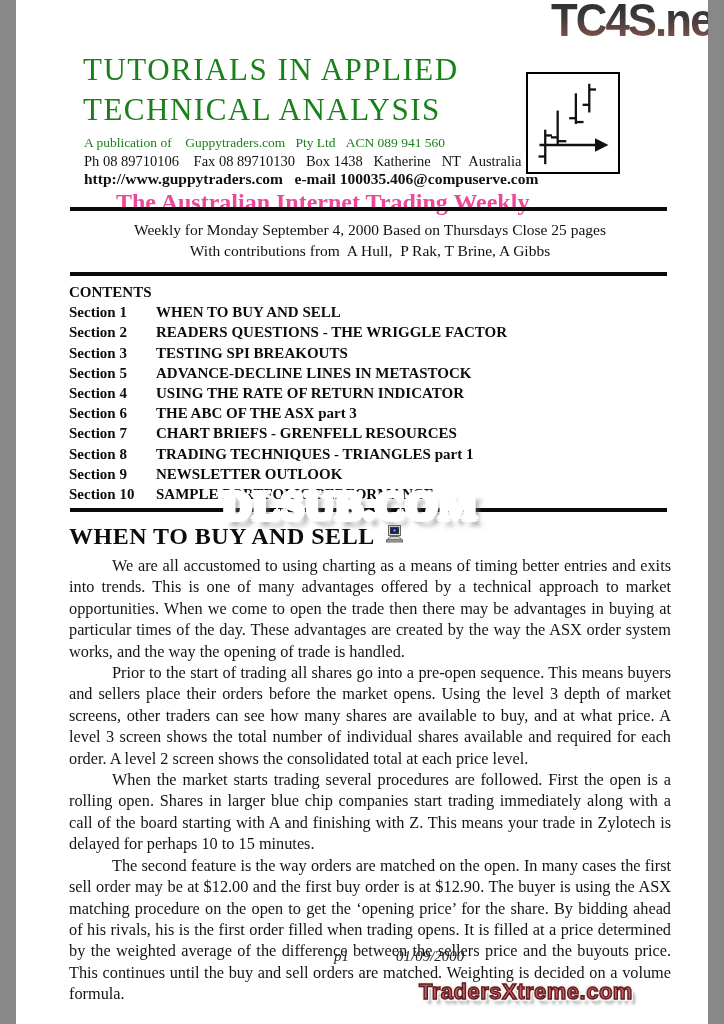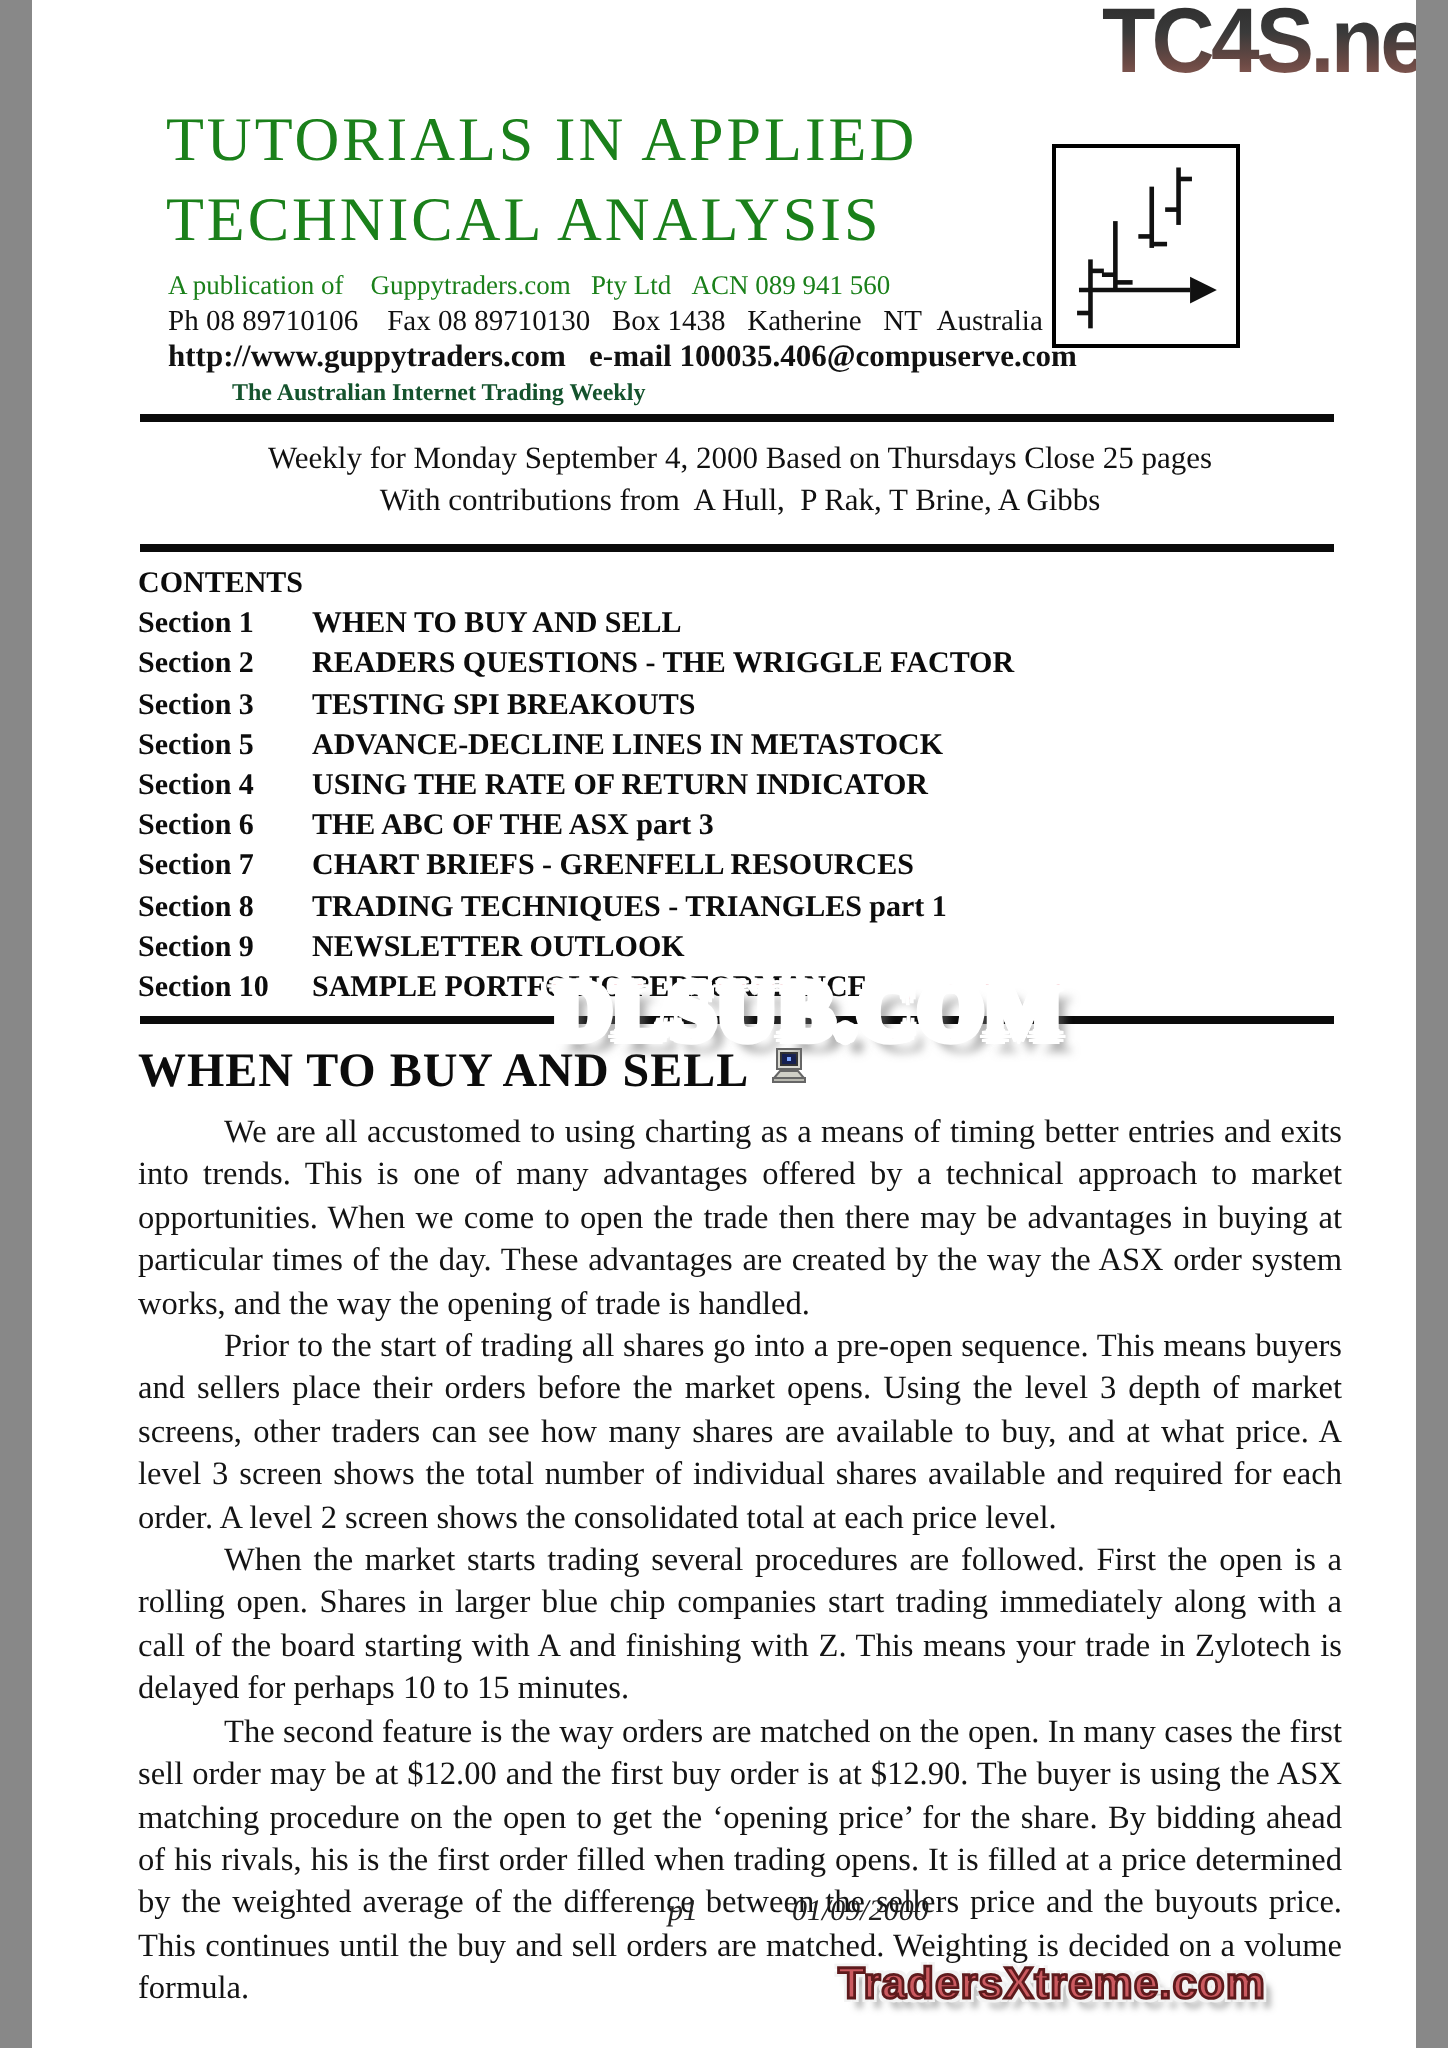--- a/index.html
+++ b/index.html
@@ -13,21 +13,21 @@
   
   .tc4s {
     position:absolute; left:535px; top:-4px; width:300px;
     font-family:"Liberation Sans", sans-serif; font-weight:900;
     font-size:46px; letter-spacing:-2px; white-space:nowrap; line-height:1.05;
     background:linear-gradient(180deg,#2d2d2d 8%,#3a3a3a 42%,#6c4a45 75%,#95645b 100%);
     -webkit-background-clip:text; background-clip:text; color:transparent;
     transform:scaleX(0.95); transform-origin:left top;
   }
   .dlsub {
-    position:absolute; left:206px; top:481px; width:310px; text-align:right;
+    position:absolute; left:206px; top:481px; width:310px; text-align:left;
     font-family:"Liberation Serif", serif; font-weight:900;
     font-size:41px; letter-spacing:1px; white-space:nowrap; z-index:6;
     background:linear-gradient(180deg,#ef4156 0%,#cf1126 50%,#930916 100%);
     -webkit-background-clip:text; background-clip:text; color:transparent;
     text-shadow:-2px -2px 0 #fff, 2px -2px 0 #fff, -2px 2px 0 #fff, 2px 2px 0 #fff,
                 -3px 0 0 #fff, 3px 0 0 #fff, 0 -3px 0 #fff, 0 3px 0 #fff,
                  6px 7px 4px rgba(110,110,110,0.55);
   }
   .txtreme {
     position:absolute; left:403px; top:979px; z-index:6; white-space:nowrap;
@@ -40,21 +40,21 @@
 
   
   .masthead-title {
     position:absolute; left:67px; top:50px;
     font-size:31px; line-height:40px; font-weight:normal; letter-spacing:1.5px;
     color:#1a801a;
   }
   .pub-line   { position:absolute; left:68px; top:135px; font-size:13.5px; color:#1a801a; }
   .contact-line{ position:absolute; left:68px; top:153px; font-size:14.5px; color:#111; }
   .web-line   { position:absolute; left:68px; top:170px; font-size:15.5px; font-weight:bold; color:#111; }
-  .tagline    { position:absolute; left:100px; top:189px; font-size:12px; font-weight:bold; color:#14532d; }
+  .tagline    { position:absolute; left:100px; top:189px; font-size:24px; font-weight:bold; color:#ec4899; }
   .logo-box {
     position:absolute; left:510px; top:72px; width:94px; height:102px;
     border:2px solid #000; background:#fff;
   }
   .logo-box svg { display:block; width:100%; height:100%; }
 
   
   .rule { position:absolute; left:54px; width:597px; height:4px; background:#0b0b0b; }
   .rule-1 { top:207px; } .rule-2 { top:272px; } .rule-3 { top:508px; z-index:1; }
 

